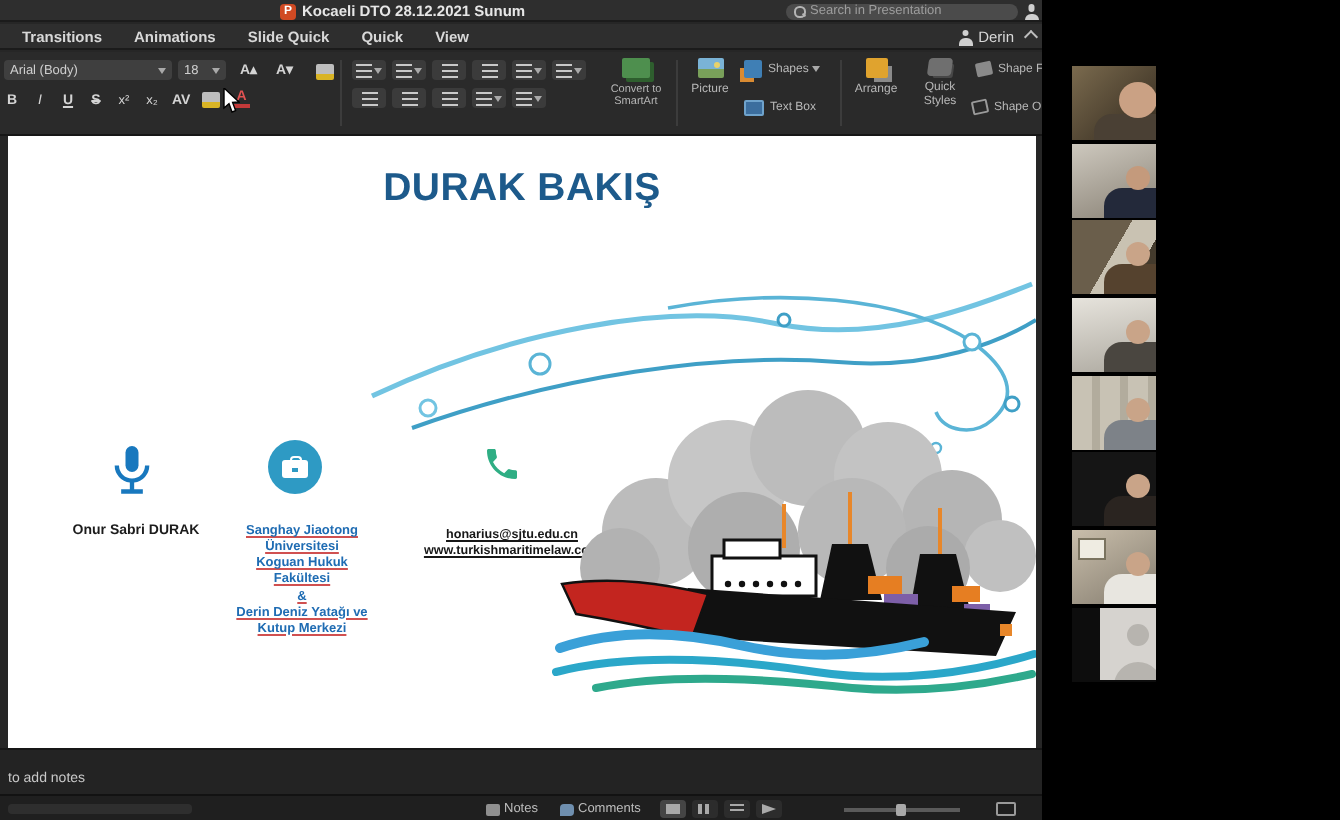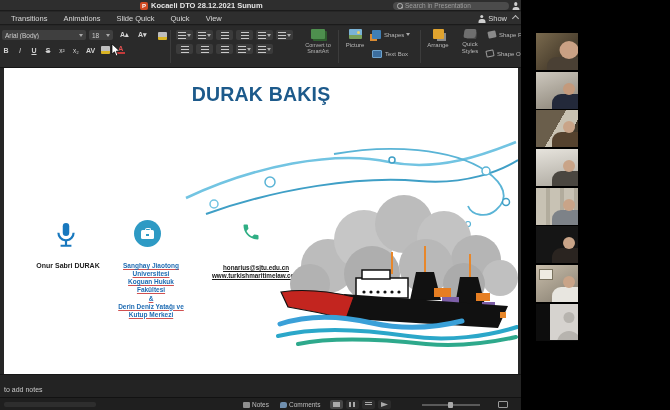--- a/index.html
+++ b/index.html
@@ -20,21 +20,21 @@
   .mag{position:relative;width:5px;height:5px;flex:0 0 auto;}
   .mag::before{content:'';position:absolute;left:0;top:0;width:3.5px;height:3.5px;border:1px solid #b5b5b5;border-radius:50%;}
   .mag::after{content:'';position:absolute;left:3.6px;top:3.6px;width:2px;height:1px;background:#b5b5b5;transform:rotate(45deg);}
   .search-ph{font-size:6.5px;color:#9d9d9d;white-space:nowrap;overflow:hidden;}
   .account-ic{position:absolute;left:512px;top:2px;width:7px;height:8px;}
   .person::before{content:'';position:absolute;left:50%;top:0;transform:translateX(-50%);width:3.5px;height:3.5px;border-radius:50%;background:#cfcfcf;}
   .person::after{content:'';position:absolute;left:50%;bottom:0;transform:translateX(-50%);width:7px;height:3.5px;border-radius:3px 3px 0 0;background:#cfcfcf;}
 
   .menubar{position:absolute;left:0;top:12px;width:521px;height:13px;background:#2e2e2e;border-bottom:1px solid #1b1b1b;
     display:flex;align-items:center;}
-  .menu-tabs{display:flex;gap:0;padding-left:3px;}
+  .menu-tabs{display:flex;gap:0;padding-left:3px;font-weight:bold;}
   .menu-tab{font-size:7.5px;color:#d8d8d8;padding:0 8px;white-space:nowrap;}
   .share-wrap{position:absolute;right:14px;top:0;height:13px;display:flex;align-items:center;gap:3px;}
   .share-person{position:relative;width:7px;height:8px;}
   .share-label{font-size:7.5px;color:#d8d8d8;}
   .chev-up{position:absolute;right:3px;top:4px;width:5px;height:5px;border-left:1px solid #bdbdbd;border-top:1px solid #bdbdbd;transform:rotate(45deg);}
 
   .ribbon{position:absolute;left:0;top:26px;width:521px;height:42px;background:#2a2a2a;border-bottom:1px solid #161616;}
   .vsep{position:absolute;top:4px;height:33px;width:1px;background:#3c3c3c;}
   .fontbox{position:absolute;left:2px;top:4px;width:84px;height:10px;background:#3f3f3f;border-radius:2px;
     display:flex;align-items:center;justify-content:space-between;padding:0 3px;}
@@ -174,21 +174,21 @@
     <div class="menubar">
       <div class="menu-tabs">
         <span class="menu-tab">Transitions</span>
         <span class="menu-tab">Animations</span>
         <span class="menu-tab">Slide Quick</span>
         <span class="menu-tab">Quick</span>
         <span class="menu-tab">View</span>
       </div>
       <div class="share-wrap">
         <span class="share-person person"></span>
-        <span class="share-label">Show</span>
+        <span class="share-label">Derin</span>
       </div>
       <span class="chev-up"></span>
     </div>
 
     <div class="ribbon">
       <div class="fontbox">
         <span>Arial (Body)</span>
           <span class="caret"></span>
       </div>
       <div class="sizebox">

